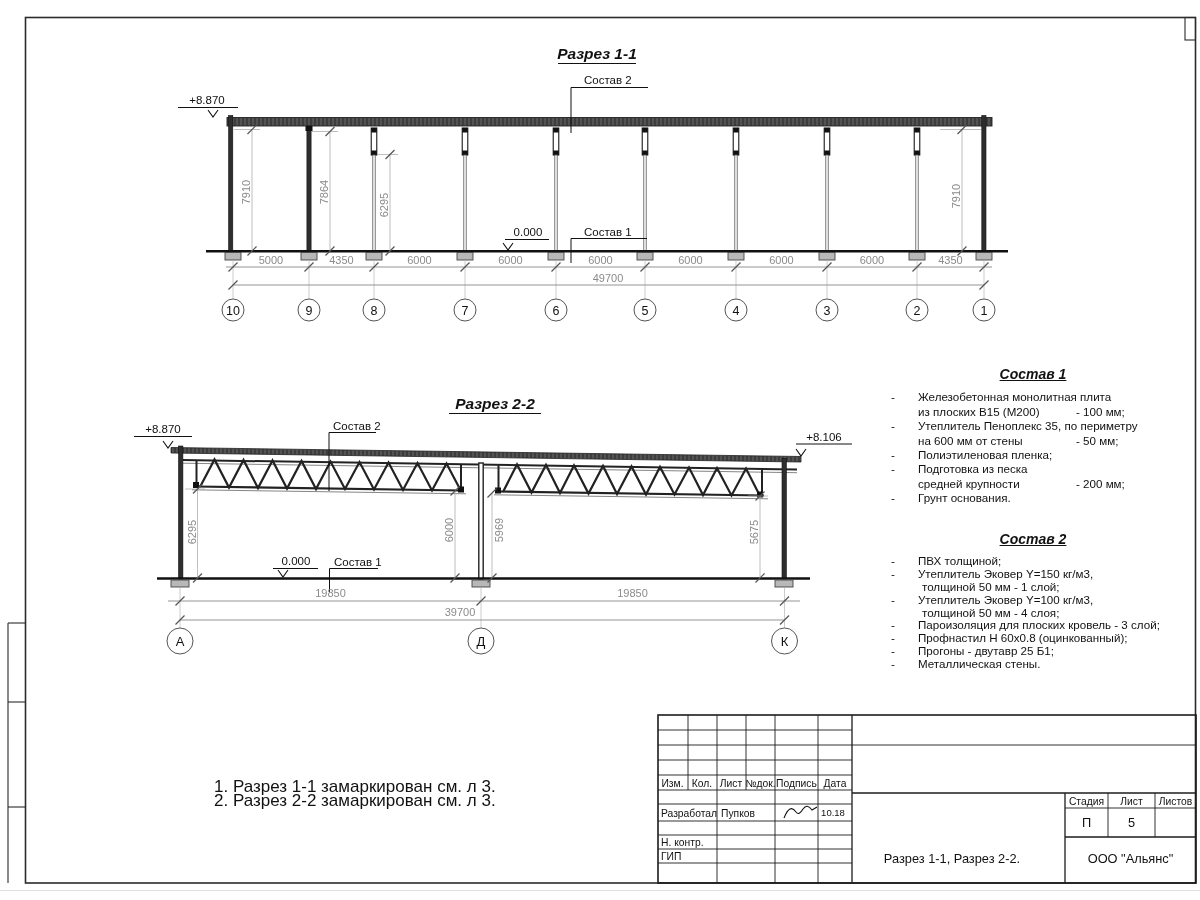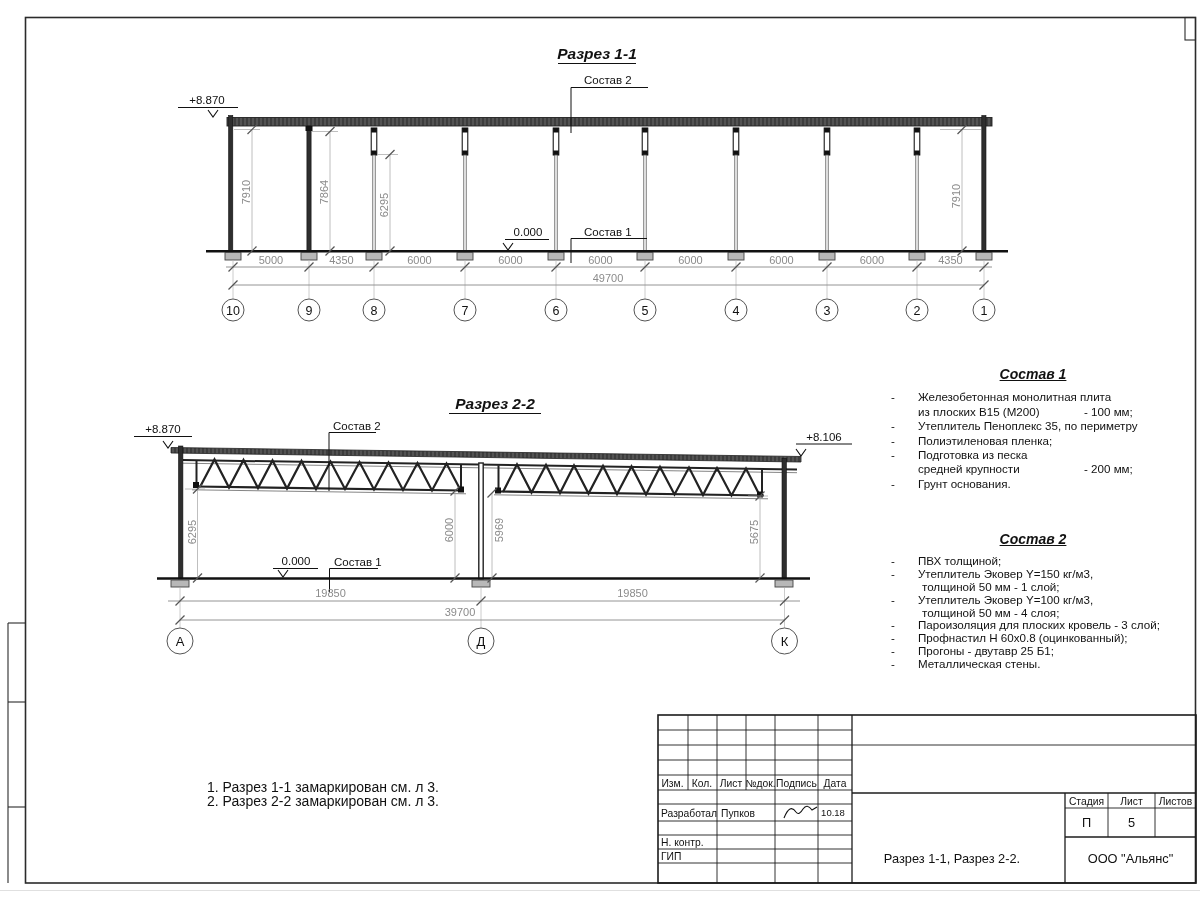--- a/index.html
+++ b/index.html
@@ -15,26 +15,26 @@
   .tb{font-size:10.3px;fill:#111;}
   .tbs{font-size:9.5px;fill:#111;}
   .tbb{font-size:12.8px;fill:#111;}
   
   .sostav{position:absolute;width:310px;}
   .sostav .st{ text-align:center;font-style:italic;font-weight:bold;font-size:14px;
                text-decoration:underline;margin-bottom:9px;}
   .sostav .row{display:flex;}
   .sostav .dash{width:40px;padding-left:13px;box-sizing:border-box;flex:none;}
   .sostav .txt{flex:none;}
-  .sostav .val{position:absolute;left:206px;}
+  .sostav .val{position:absolute;left:198px;}
   .sostav .row{position:relative;}
   #sostav1{left:878px;top:367px;font-size:11.6px;line-height:14.4px;}
   #sostav2{left:878px;top:533px;font-size:11.6px;line-height:12.9px;}
   #sostav2 .cont{padding-left:4px;}
-  #notes{position:absolute;left:207px;top:780px;font-size:14px;line-height:14.2px;}
+  #notes{position:absolute;left:214px;top:780px;font-size:17px;line-height:14.2px;}
 </style>
 </head>
 <body>
 
 <div id="sheet">
 
 <svg id="draw" width="1200" height="900" viewBox="0 0 1200 900">
   <defs>
     <pattern id="hat" width="4" height="9" patternUnits="userSpaceOnUse">
       <rect width="4" height="9" fill="#3d3d3d"></rect>
@@ -433,20 +433,25 @@
   <div class="row">
     <span class="dash"></span>
     <span class="txt">из плоских В15 (М200)</span>
     <span class="val">- 100 мм;</span>
   </div>
   <div class="row">
     <span class="dash">-</span>
     <span class="txt">Утеплитель Пеноплекс 35, по периметру</span>
   </div>
   <div class="row">
+    <span class="dash"></span>
+    <span class="txt">на 600 мм от стены</span>
+    <span class="val">- 50 мм;</span>
+  </div>
+  <div class="row">
     <span class="dash">-</span>
     <span class="txt">Полиэтиленовая пленка;</span>
   </div>
   <div class="row">
     <span class="dash">-</span>
     <span class="txt">Подготовка из песка</span>
   </div>
   <div class="row">
     <span class="dash"></span>
     <span class="txt">средней крупности</span>

